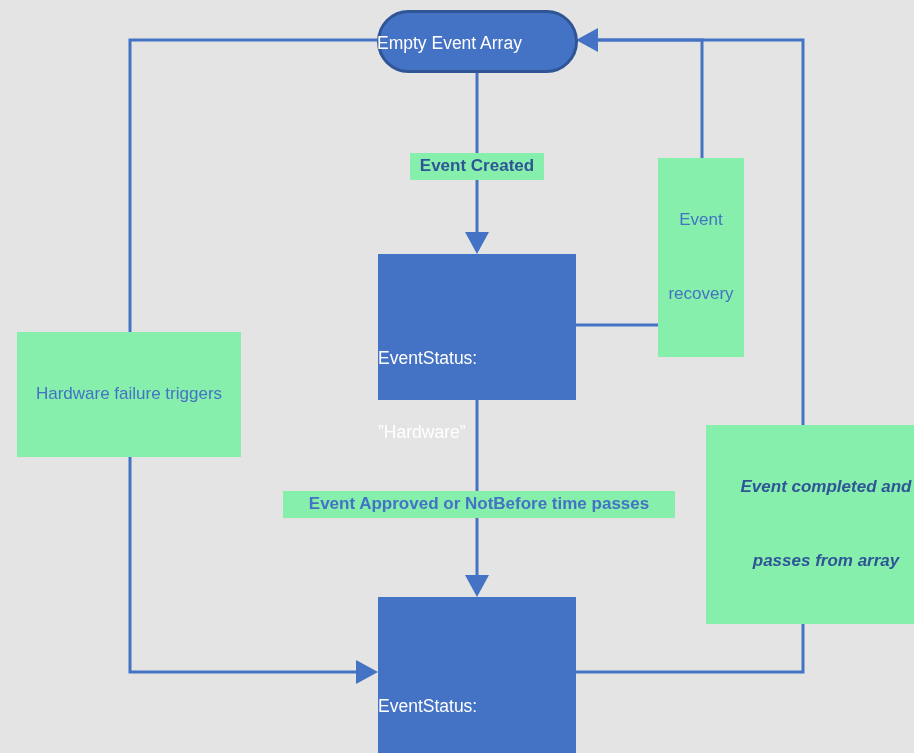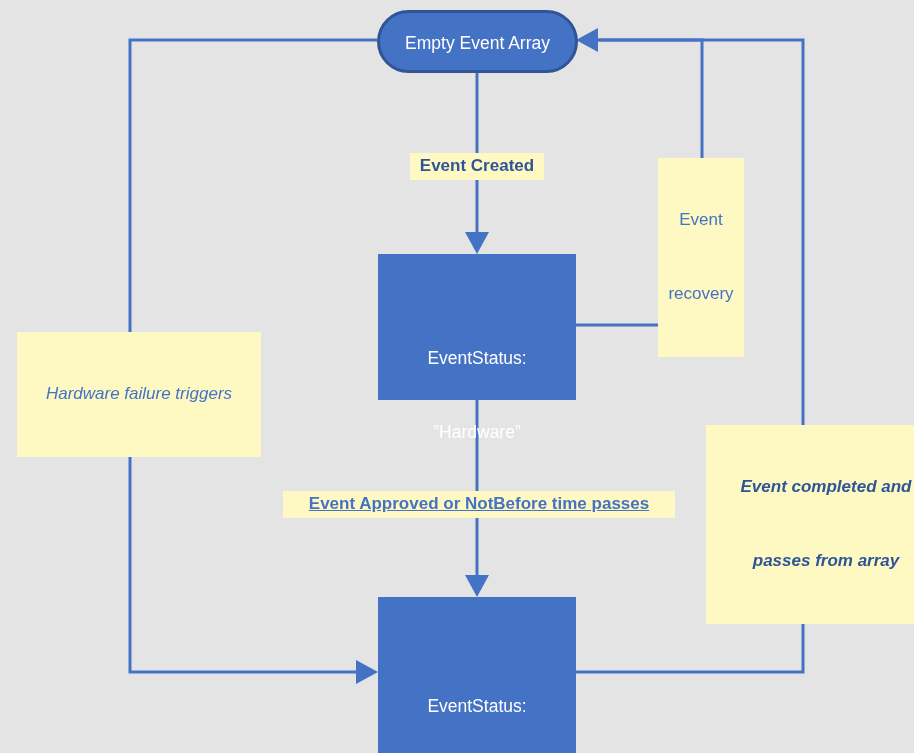--- a/index.html
+++ b/index.html
@@ -24,27 +24,26 @@
     left: 0;
     top: 0;
     width: 914px;
     height: 753px;
   }
   .node-label {
     position: absolute;
     color: #ffffff;
     font-size: 17.5px;
     line-height: 1.42;
-    text-align: center;
     white-space: pre;
     pointer-events: none;
   }
   .edge-label {
     position: absolute;
-    background: #fef9c3;
+    background: #86efac;
     color: #4472c4;
     font-size: 17px;
     line-height: 1.45;
     text-align: center;
     white-space: pre;
     padding: 1px 3px;
     box-sizing: border-box;
   }
   .edge-label.bold {
     font-weight: bold;
@@ -103,24 +102,24 @@
     
   </div>
 
   <div class="edge-label bold dark" style="left:410px; top:153px; width:134px;">Event Created</div>
 
   <div class="edge-label" style="left:658px; top:158px; width:86px;">
     <div>Event</div>
     <div>recovery</div>
   </div>
 
-  <div class="edge-label bold" style="left:283px; top:491px; width:392px;text-decoration:underline;">Event Approved or NotBefore time passes</div>
+  <div class="edge-label bold" style="left:283px; top:491px; width:392px;">Event Approved or NotBefore time passes</div>
 
   <div class="edge-label bold dark" style="left:706px; top:425px; width:240px;font-style:italic;">
     <div>Event completed and</div>
     <div>passes from array</div>
   </div>
 
-  <div class="edge-label" style="left:17px; top:332px; width:244px;font-style:italic;">
+  <div class="edge-label" style="left:17px; top:332px; width:224px;">
     <div>Hardware failure triggers</div>
   </div>
 
 </div>
 
 </body></html>

